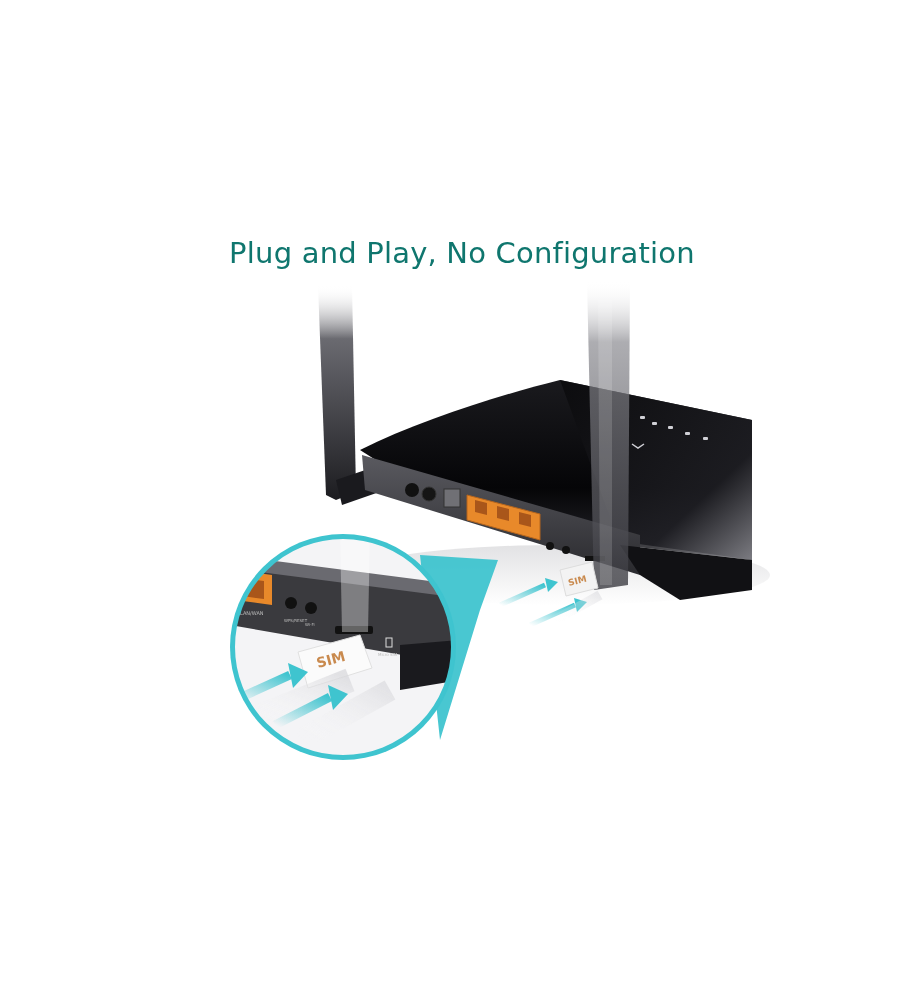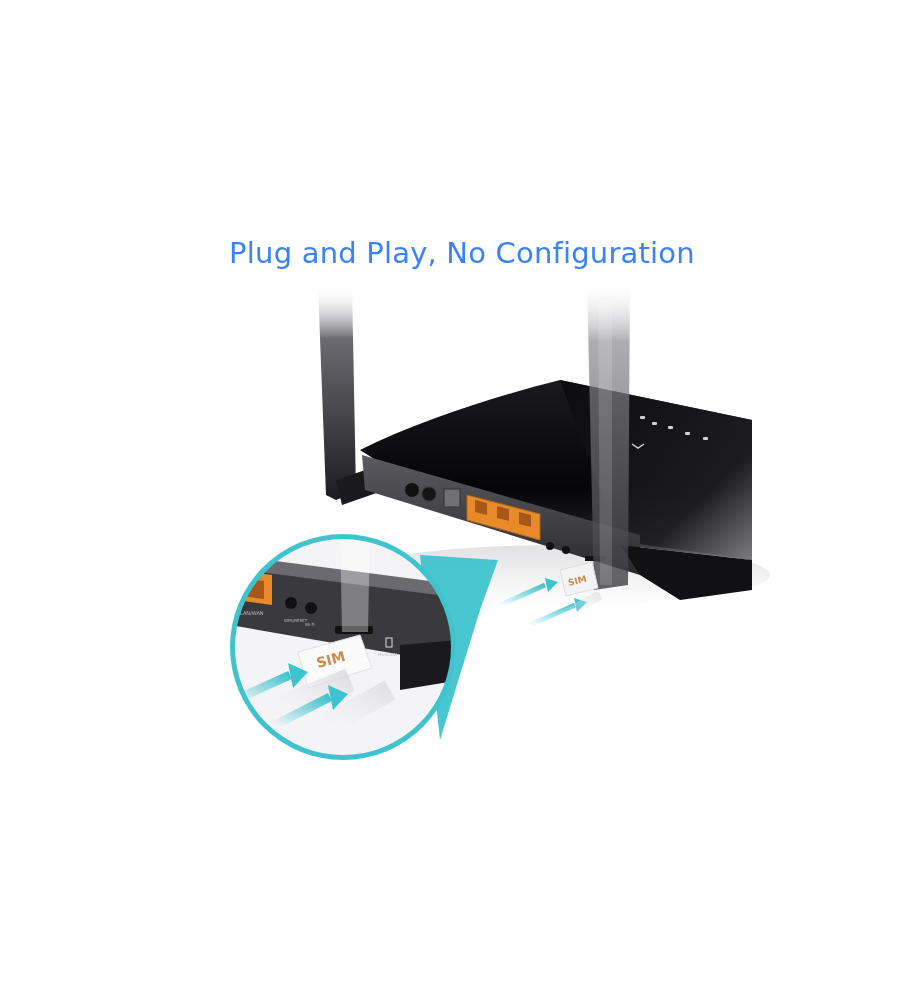--- a/index.html
+++ b/index.html
@@ -1,19 +1,19 @@
 <!DOCTYPE html>
 <html><head>
 <meta charset="utf-8">
 <style>
   html, body { margin: 0; padding: 0; background: #ffffff; }
   body { width: 924px; height: 1000px; position: relative; overflow: hidden; font-family: "DejaVu Sans", "Liberation Sans", sans-serif; }
   .headline {
     position: absolute; left: 0; top: 236px; width: 924px; text-align: center;
-    font-size: 29px; font-weight: 500; color: #3b82f6; letter-spacing: 0.2px;
+    font-size: 29px; font-weight: 500; color: #0f766e; letter-spacing: 0.2px;
   }
   .scene { position: absolute; left: 0; top: 0; width: 924px; height: 1000px; }
   svg { position: absolute; left: 0; top: 0; }
 </style>
 </head>
 <body>
 
 <div class="headline">Plug and Play, No Configuration</div>
 
 <div class="scene">

